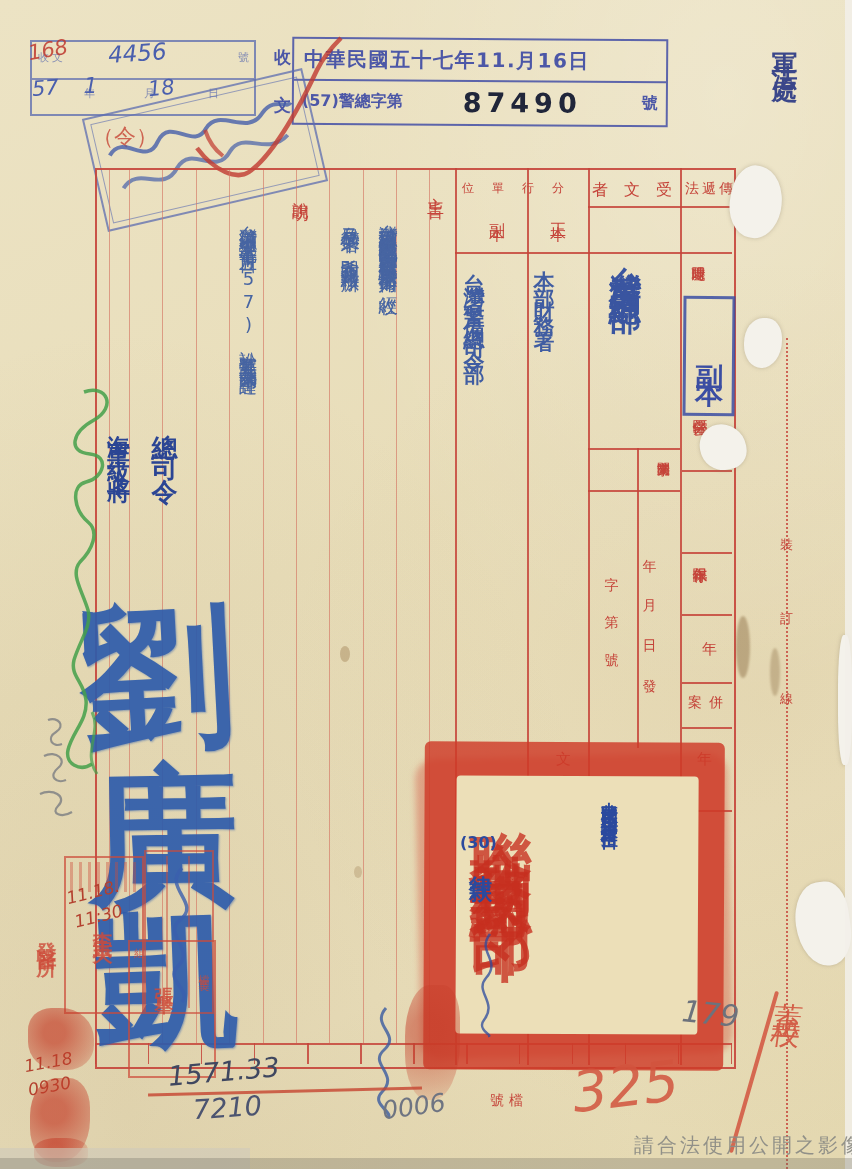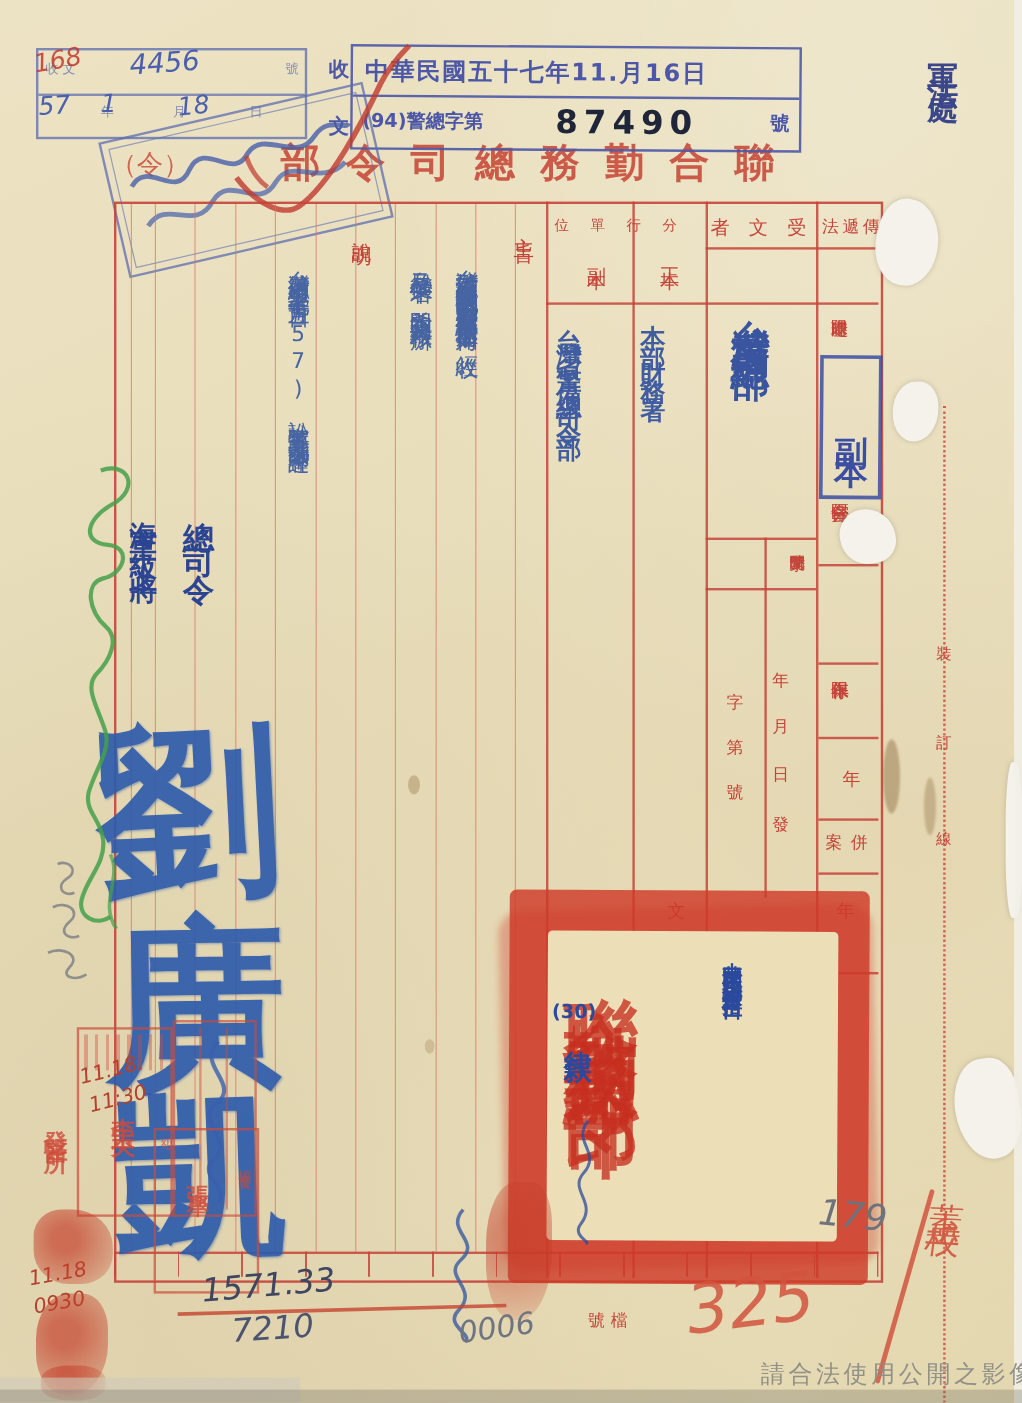--- a/index.html
+++ b/index.html
@@ -22,27 +22,26 @@
   .blotch{position:absolute;background:radial-gradient(circle at 40% 40%, rgba(196,60,40,.85) 20%, rgba(196,60,40,.45) 70%, rgba(196,60,40,.15));}
   svg{position:absolute;overflow:visible;}
 </style>
 </head>
 <body>
 
 <div class="paper">
 
   <div class="abs v" style="left:768px;top:32px;font-size:26px;font-weight:bold;color:#2c3a85;letter-spacing:12px;opacity:.92;">軍法處</div>
 
-  <div class="abs" style="left:234px;top:114px;font-size:33px;font-weight:bold;color:#c94f3e;letter-spacing:21px;white-space:nowrap;opacity:.92;">部令司總務勤合聯</div>
   <div class="abs" style="left:92px;top:122px;font-size:22px;color:#c94f3e;opacity:.85;">（令）</div>
 
   <div class="abs" style="left:292px;top:38px;width:372px;height:84px;border:2.5px solid rgba(76,87,167,.9);transform:rotate(.4deg);">
     <div style="height:40px;line-height:40px;border-bottom:2px solid rgba(76,87,167,.9);color:#4c57a7;font-weight:bold;font-size:20px;letter-spacing:1.5px;padding-left:10px;">中華民國五十七年11.月16日</div>
     <div style="display:flex;align-items:center;height:40px;padding:0 8px;">
-      <span style="color:#4c57a7;font-weight:bold;font-size:16px;">(94)警總字第</span>
+      <span style="color:#4c57a7;font-weight:bold;font-size:16px;">(57)警總字第</span>
       <span style="flex:1;text-align:center;color:#20263a;font-weight:bold;font-size:27px;letter-spacing:5px;">87490</span>
       <span style="color:#4c57a7;font-weight:bold;font-size:16px;">號</span>
     </div>
   </div>
   <div class="abs" style="left:274px;top:46px;font-size:17px;color:#4c57a7;font-weight:bold;">收</div>
   <div class="abs" style="left:274px;top:94px;font-size:17px;color:#4c57a7;font-weight:bold;">文</div>
 
   <div class="abs" style="left:30px;top:40px;width:222px;height:72px;border:2px solid rgba(90,105,175,.75);">
     <div style="position:absolute;left:0;top:36px;width:100%;height:1.5px;background:rgba(90,105,175,.7);"></div>
     <span style="position:absolute;left:6px;top:8px;font-size:11px;color:rgba(90,105,175,.7);letter-spacing:3px;">收文</span>

